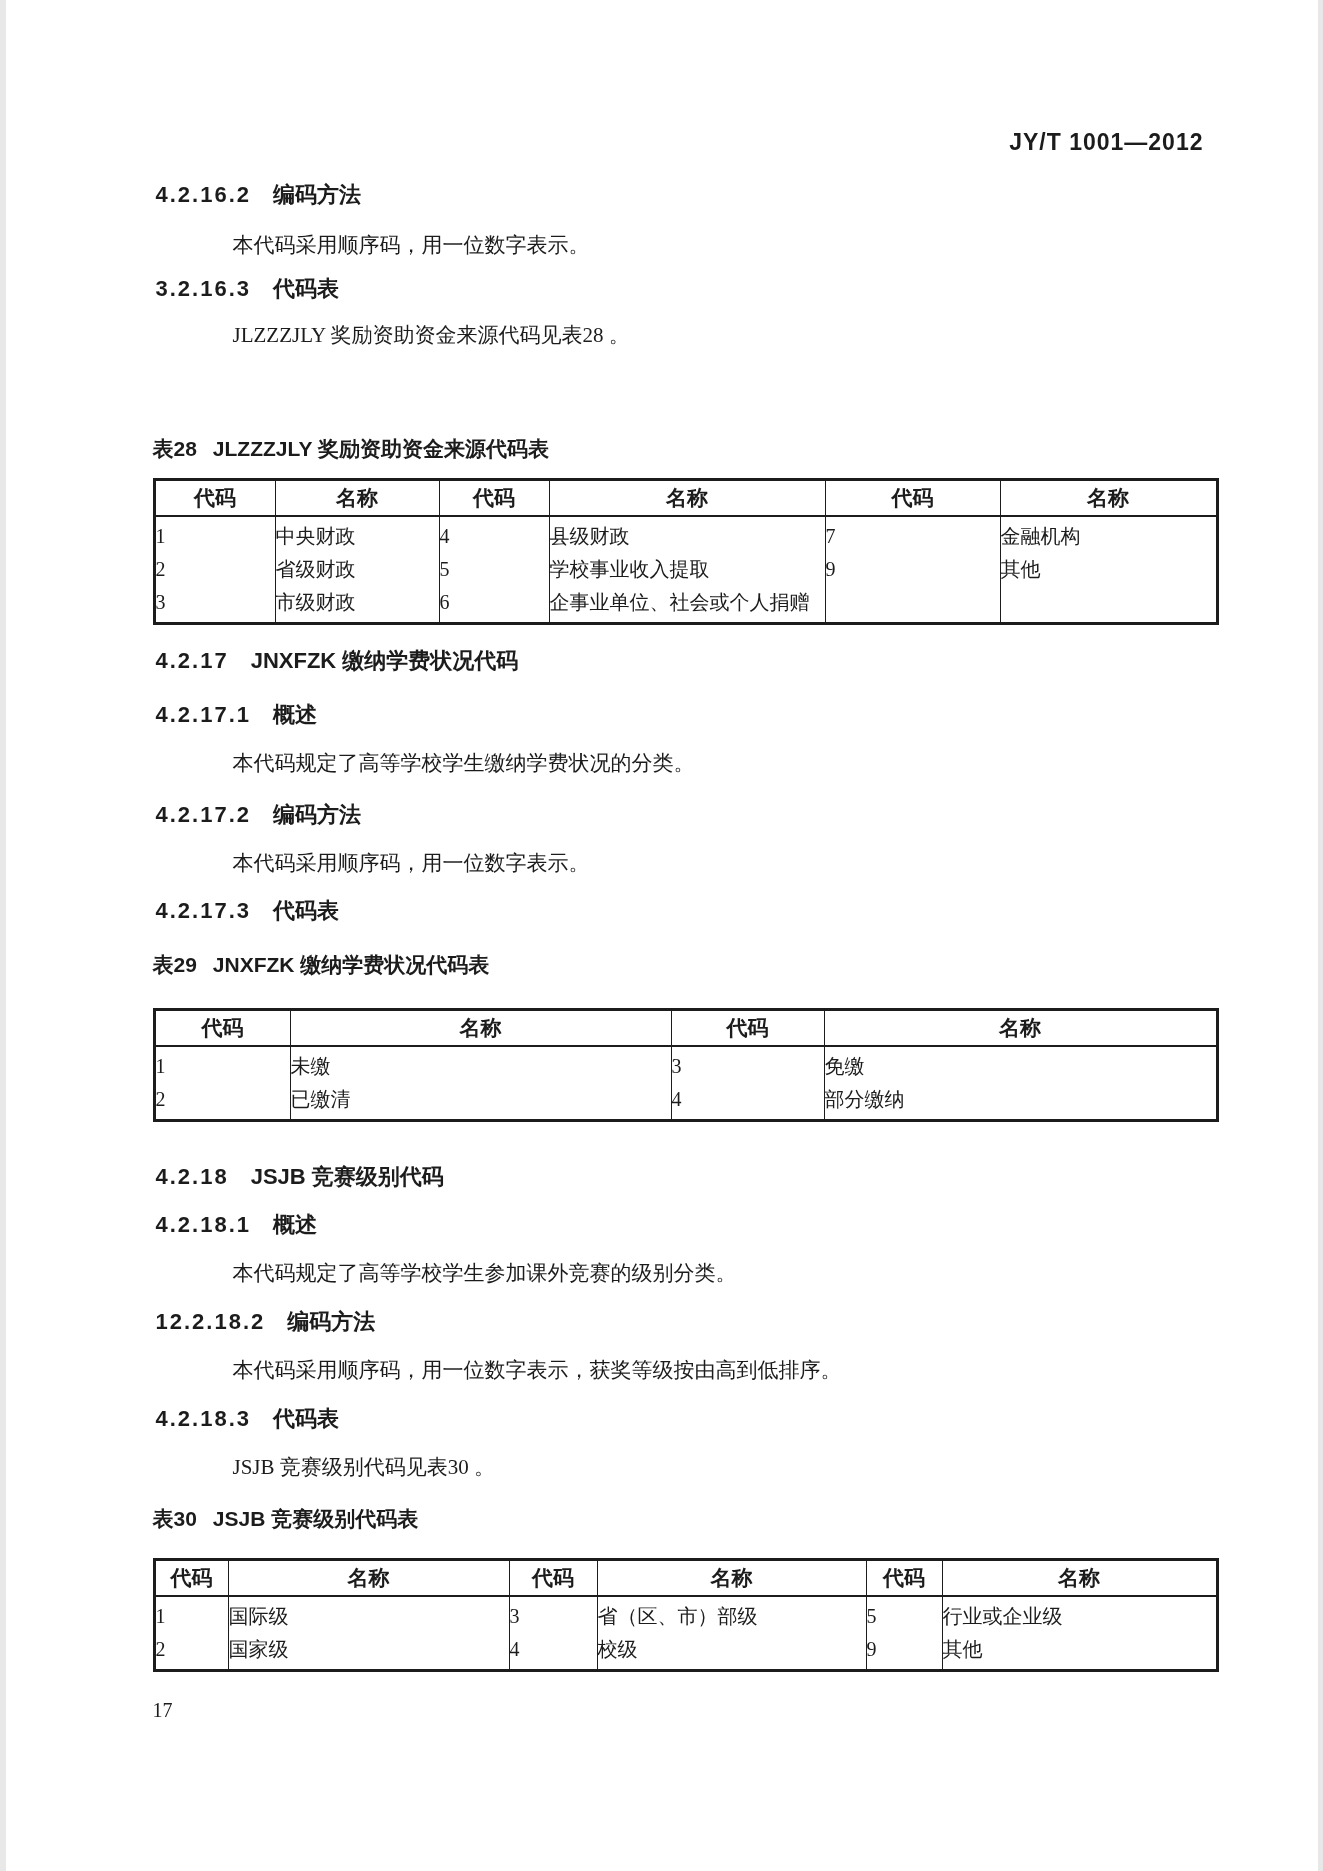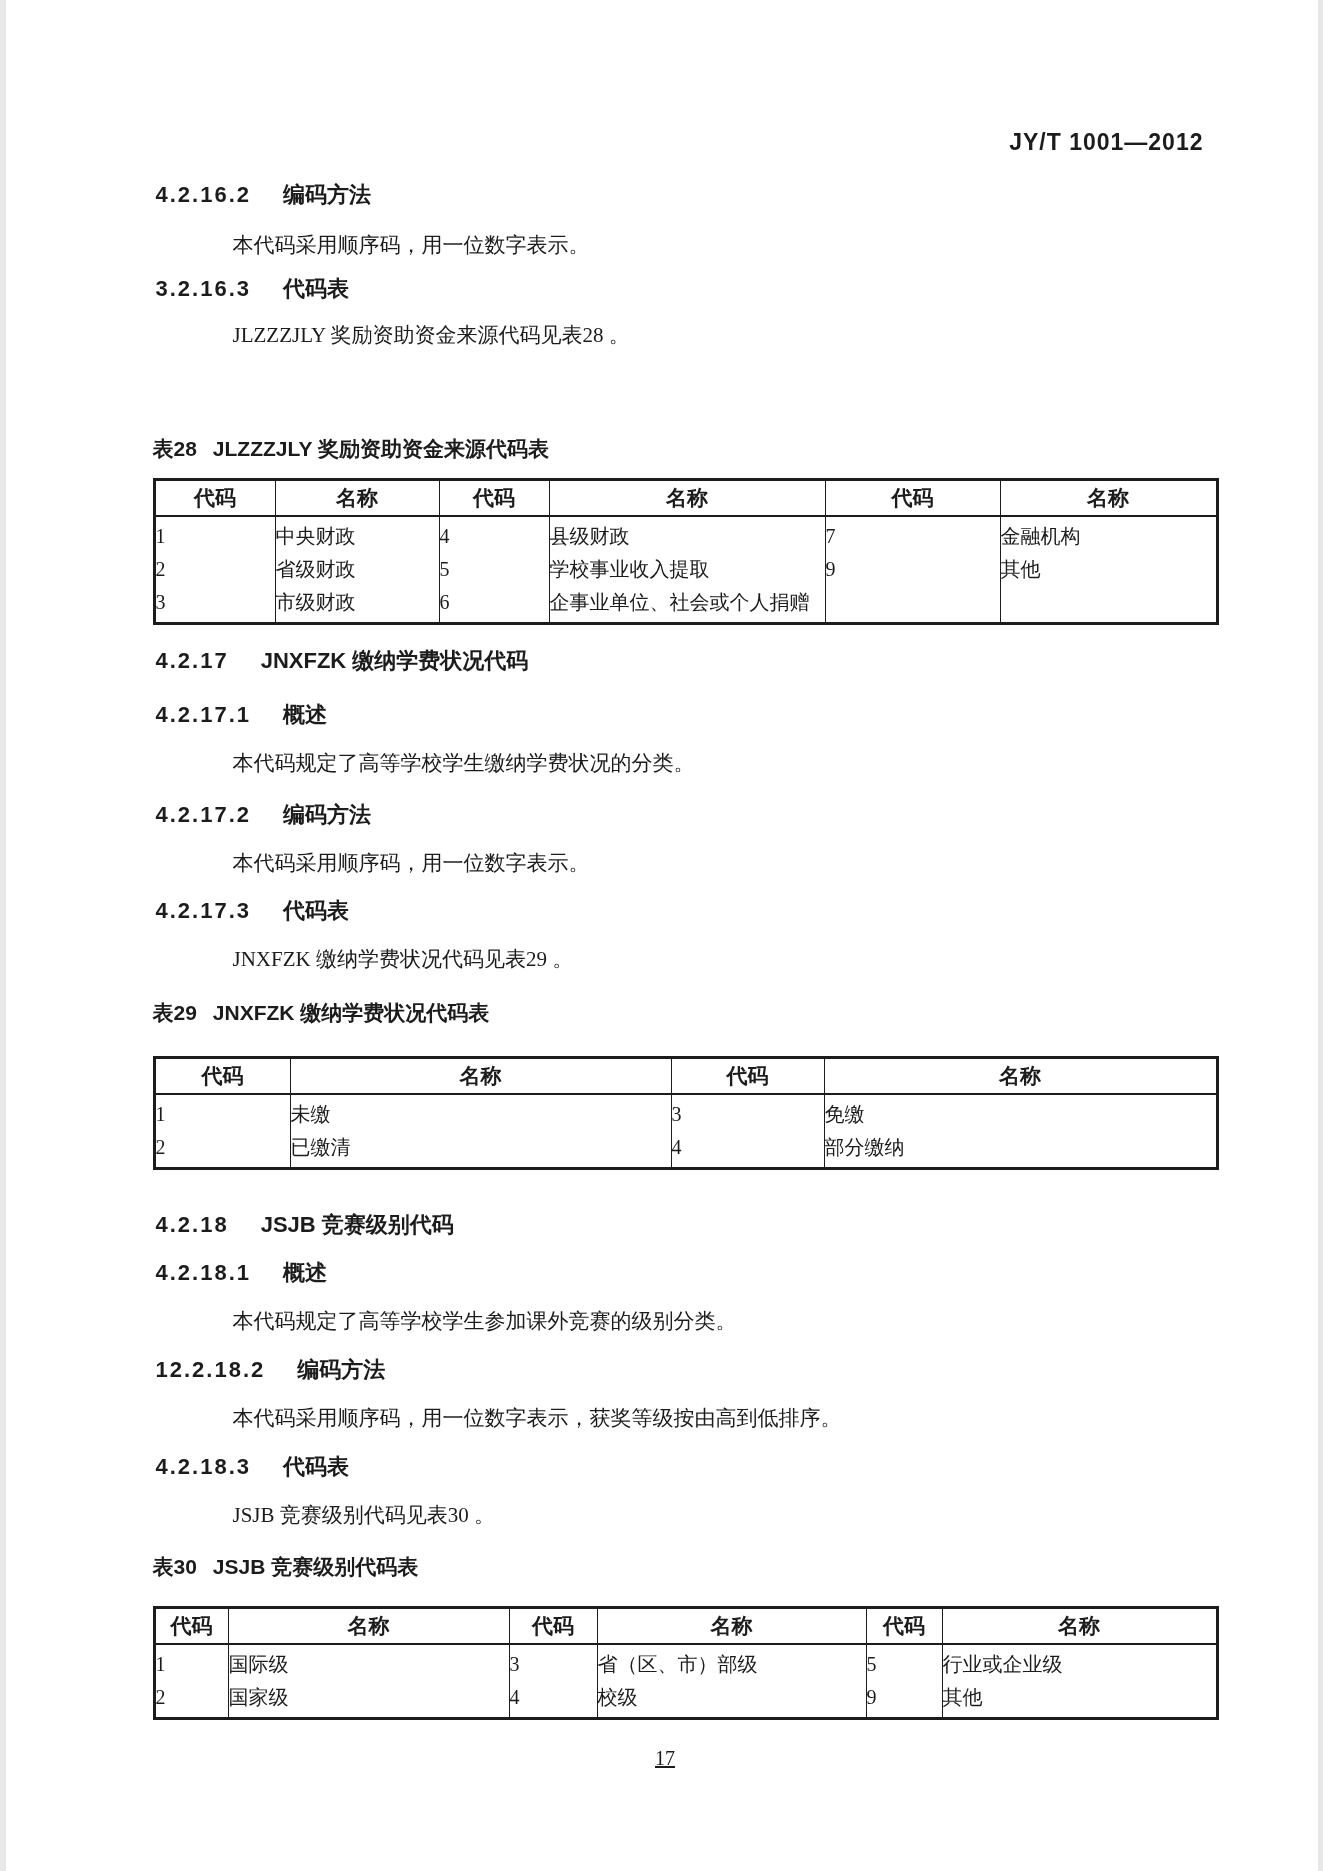--- a/index.html
+++ b/index.html
@@ -22,21 +22,21 @@
     letter-spacing:1px;
     padding-right:12px;
   }
 
   .clause{
     font-family:"Liberation Sans", sans-serif;
     font-weight:bold;
     font-size:22px;line-height:26px;
     margin:0;padding-left:3px;
   }
-  .clause .num{letter-spacing:2px;margin-right:32px;}
+  .clause .num{letter-spacing:2px;margin-right:22px;}
 
   .para{
     font-size:21px;line-height:26px;
     margin:16px;padding-left:64px;
   }
 
   .tbl-caption{
     text-align:left;
     font-family:"Liberation Sans", sans-serif;
     font-weight:bold;
@@ -83,24 +83,23 @@
   .sp-h26{margin-top:26px;}
   .sp-cap29{margin-top:28px;}
   .sp-table29{margin-top:30px;}
   .sp-s18{margin-top:42px;}
   .sp-h23{margin-top:23px;}
   .sp-cap30{margin-top:26px;}
   .sp-table30{margin-top:26px;}
 
   .page-number{
     margin-top:26px;
-    text-align:center;
+    text-align:left;
     font-size:20px;line-height:24px;
     padding-right:38px;
-    text-decoration:underline;
   }
 </style>
 </head>
 <body>
 
 <div class="page">
   <div class="content">
 
     <div class="doc-header">JY/T 1001—2012</div>
 
@@ -183,21 +182,20 @@
     <p class="para sp-p22">本代码规定了高等学校学生缴纳学费状况的分类。</p>
 
     <div class="clause sp-h26">
       <span class="num">4.2.17.2</span><span>编码方法</span>
     </div>
     <p class="para sp-p22">本代码采用顺序码，用一位数字表示。</p>
 
     <div class="clause sp-p22">
       <span class="num">4.2.17.3</span><span>代码表</span>
     </div>
-    <p class="para sp-p22">JNXFZK 缴纳学费状况代码见表29 。</p>
 
     <div class="tbl-caption sp-cap29">
       <span class="cap-label">表29</span><span>JNXFZK 缴纳学费状况代码表</span>
     </div>
 
     <table class="codes sp-table29">
       <colgroup>
         <col style="width:136px">
           <col style="width:381px">
           <col style="width:153px">

